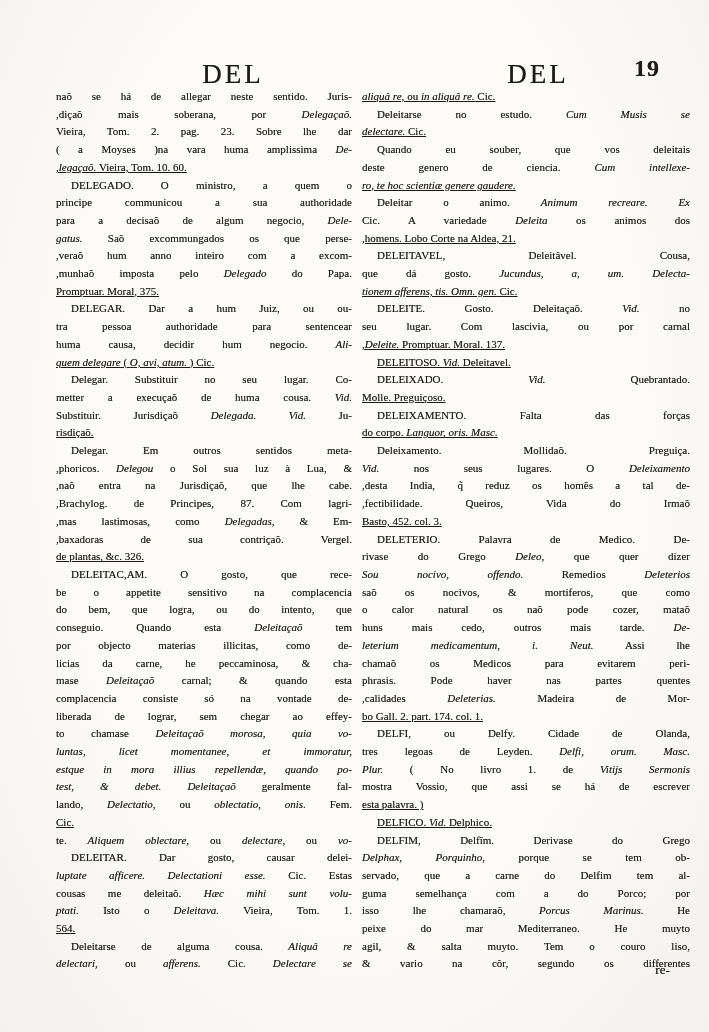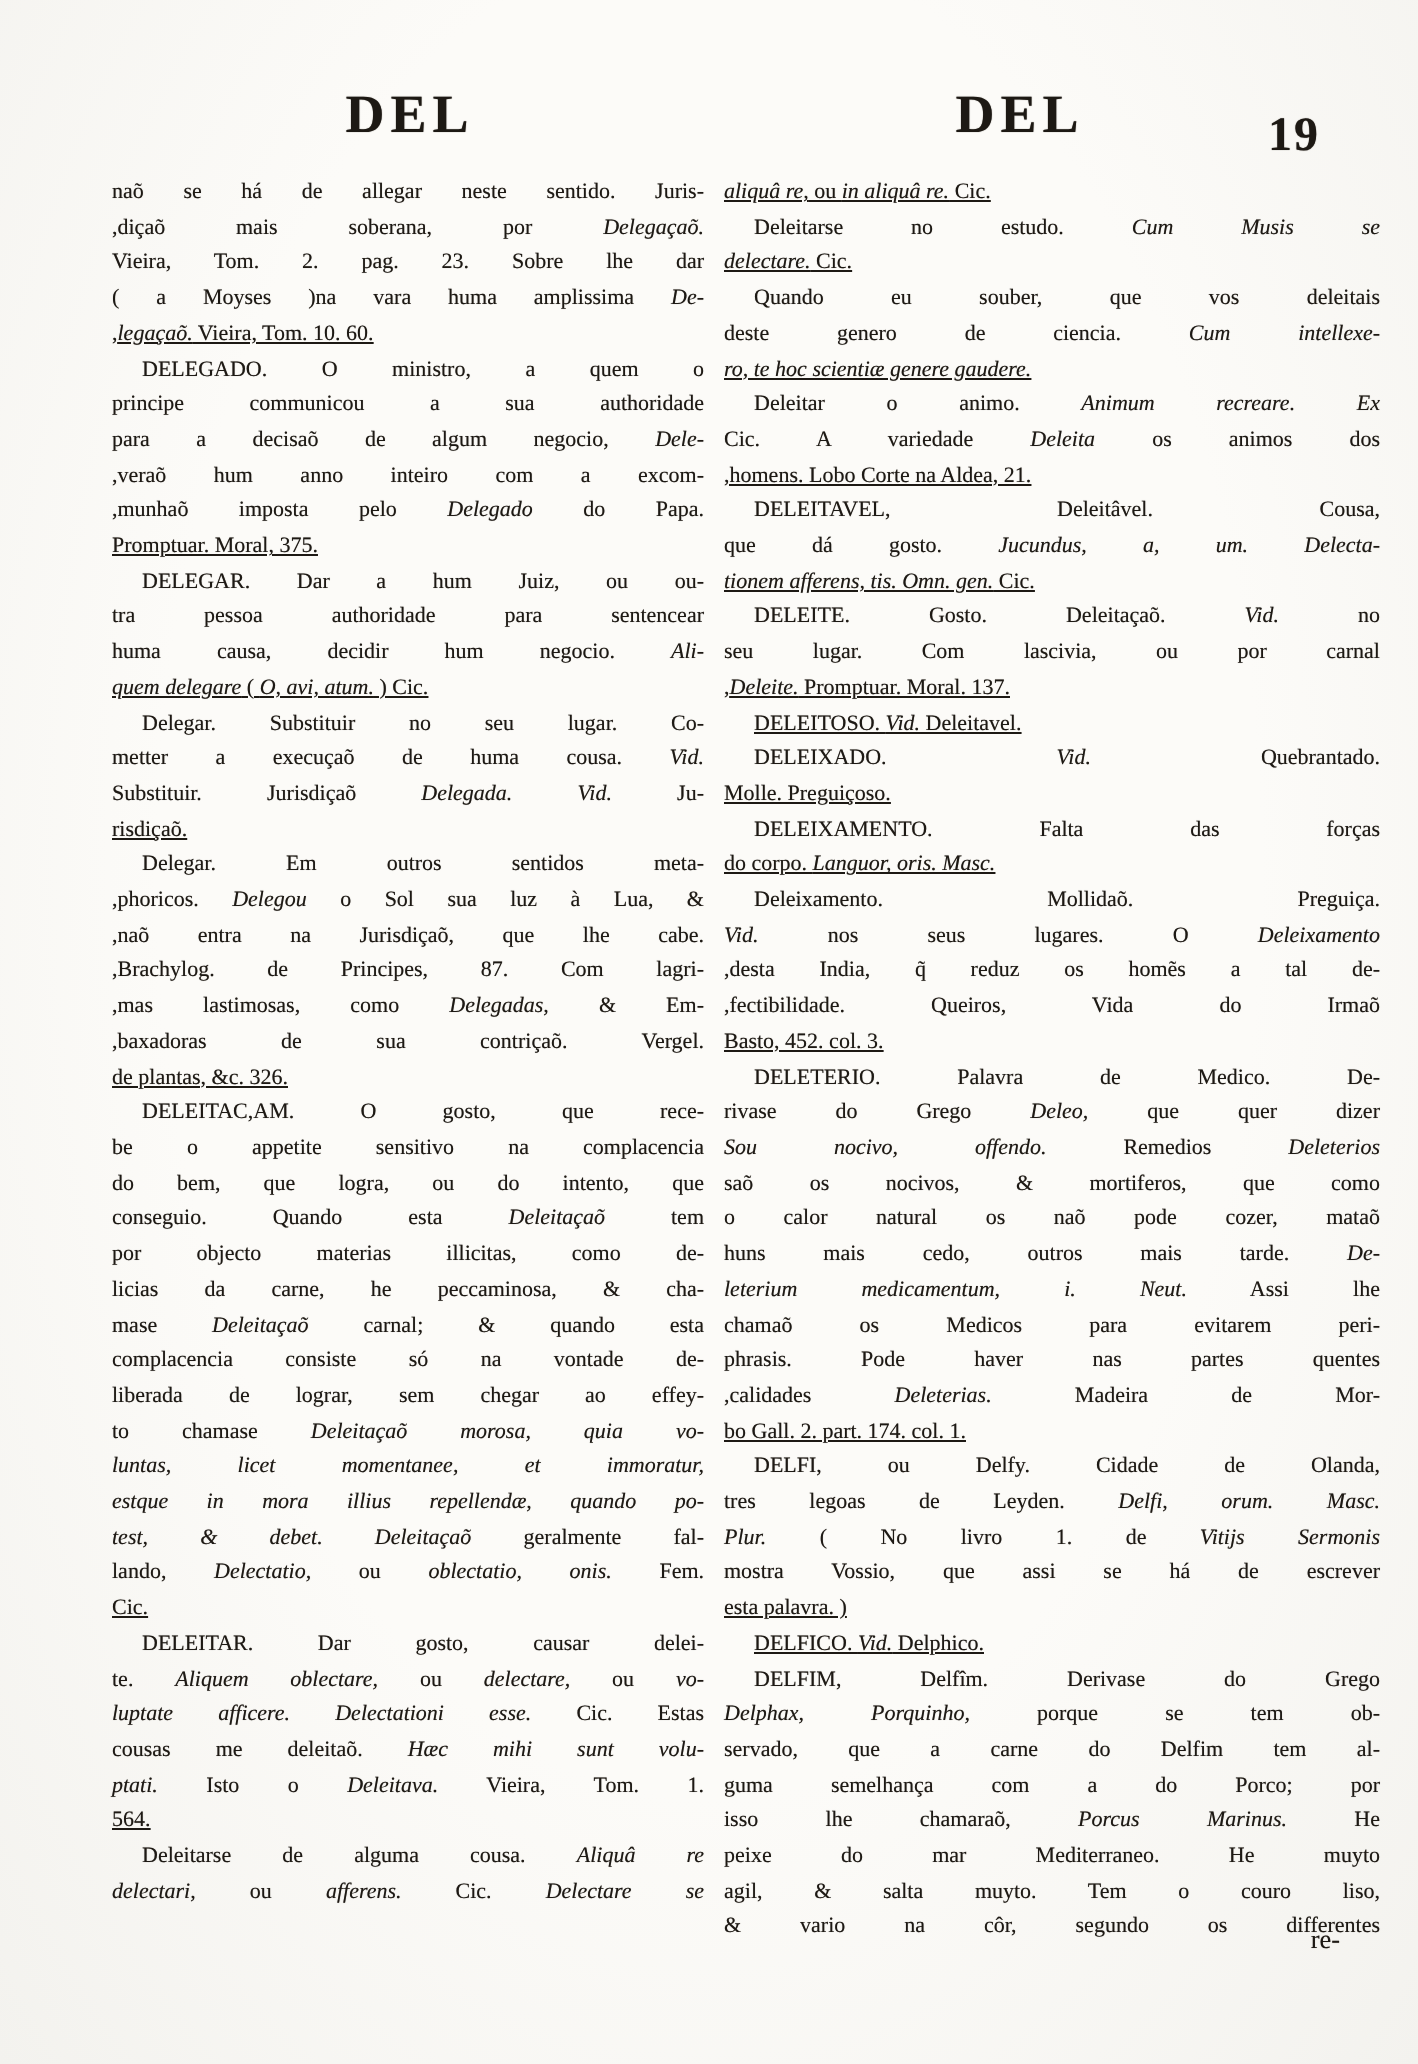--- a/index.html
+++ b/index.html
@@ -7,24 +7,25 @@
     width:709px;height:1032px;overflow:hidden;
     font-family:"Liberation Serif","DejaVu Serif",serif;
     background:var(--paper,#fcfbf8);
   }
   .page{
     position:relative;width:709px;height:1032px;
     background:radial-gradient(ellipse at 50% 42%, var(--paper,#fcfbf8) 55%, #f3f2ee 100%);
     color:var(--ink,#1d1914);
   }
   .rt{
-    position:absolute;top:41px;height:32px;line-height:32px;
-    font-weight:bold;font-size:27px;letter-spacing:3px;
+    position:absolute;top:58px;height:32px;line-height:32px;
+    font-weight:normal;font-size:27px;letter-spacing:3px;
     transform:translateX(-50%);
     text-shadow:0 0 0.5px rgba(25,18,10,.65);
+    margin-left:28px;
   }
   .rt-left{left:205px;}
   .rt-right{left:510px;}
   .pagenum{
     position:absolute;top:55px;left:634px;width:46px;
     font-weight:bold;font-size:24px;letter-spacing:1px;
     text-shadow:0 0 0.5px rgba(25,18,10,.6);
   }
   .col{
     position:absolute;top:88px;
@@ -59,20 +60,21 @@
   </div>
   <div class="col col-left">
       <div class="line">naõ se há de allegar neste sentido. Juris-</div>
       <div class="line">,diçaõ mais soberana, por <i>Delegaçaõ.</i></div>
       <div class="line">Vieira, Tom. 2. pag. 23. Sobre lhe dar</div>
       <div class="line">( a Moyses )na vara huma amplissima <i>De-</i></div>
       <div class="line end">,<i>legaçaõ.</i> Vieira, Tom. 10. 60.</div>
       <div class="line indent">DELEGADO. O ministro, a quem o</div>
       <div class="line">principe communicou a sua authoridade</div>
       <div class="line">para a decisaõ de algum negocio, <i>Dele-</i></div>
+      <div class="line"><i>gatus.</i> Saõ excommungados os que perse-</div>
       <div class="line">,veraõ hum anno inteiro com a excom-</div>
       <div class="line">,munhaõ imposta pelo <i>Delegado</i> do Papa.</div>
       <div class="line end">Promptuar. Moral, 375.</div>
       <div class="line indent">DELEGAR. Dar a hum Juiz, ou ou-</div>
       <div class="line">tra pessoa authoridade para sentencear</div>
       <div class="line">huma causa, decidir hum negocio. <i>Ali-</i></div>
       <div class="line end"><i>quem delegare</i> ( <i>O, avi, atum.</i> ) Cic.</div>
       <div class="line indent">Delegar. Substituir no seu lugar. Co-</div>
       <div class="line">metter a execuçaõ de huma cousa. <i>Vid.</i></div>
       <div class="line">Substituir. Jurisdiçaõ <i>Delegada. Vid.</i> Ju-</div>
@@ -92,22 +94,22 @@
       <div class="line">licias da carne, he peccaminosa, &amp; cha-</div>
       <div class="line">mase <i>Deleitaçaõ</i> carnal; &amp; quando esta</div>
       <div class="line">complacencia consiste só na vontade de-</div>
       <div class="line">liberada de lograr, sem chegar ao effey-</div>
       <div class="line">to chamase <i>Deleitaçaõ morosa, quia vo-</i></div>
       <div class="line"><i>luntas, licet momentanee, et immoratur,</i></div>
       <div class="line"><i>estque in mora illius repellendæ, quando po-</i></div>
       <div class="line"><i>test, &amp; debet. Deleitaçaõ</i> geralmente fal-</div>
       <div class="line">lando, <i>Delectatio,</i> ou <i>oblectatio, onis.</i> Fem.</div>
       <div class="line end">Cic.</div>
+      <div class="line">te. <i>Aliquem oblectare,</i> ou <i>delectare,</i> ou <i>vo-</i></div>
       <div class="line indent">DELEITAR. Dar gosto, causar delei-</div>
-      <div class="line">te. <i>Aliquem oblectare,</i> ou <i>delectare,</i> ou <i>vo-</i></div>
       <div class="line"><i>luptate afficere. Delectationi esse.</i> Cic. Estas</div>
       <div class="line">cousas me deleitaõ. <i>Hæc mihi sunt volu-</i></div>
       <div class="line"><i>ptati.</i> Isto o <i>Deleitava.</i> Vieira, Tom. 1.</div>
       <div class="line end">564.</div>
       <div class="line indent">Deleitarse de alguma cousa. <i>Aliquâ re</i></div>
       <div class="line"><i>delectari,</i> ou <i>afferens.</i> Cic. <i>Delectare se</i></div>
     </div>
   <div class="col col-right">
       <div class="line end"><i>aliquâ re,</i> ou <i>in aliquâ re.</i> Cic.</div>
       <div class="line indent">Deleitarse no estudo. <i>Cum Musis se</i></div>

